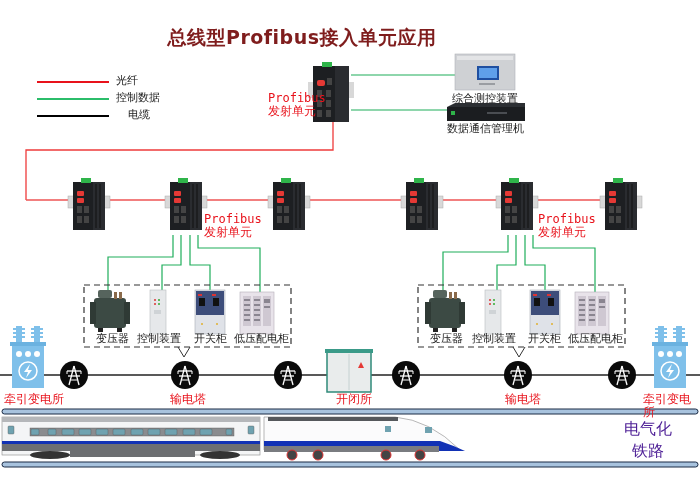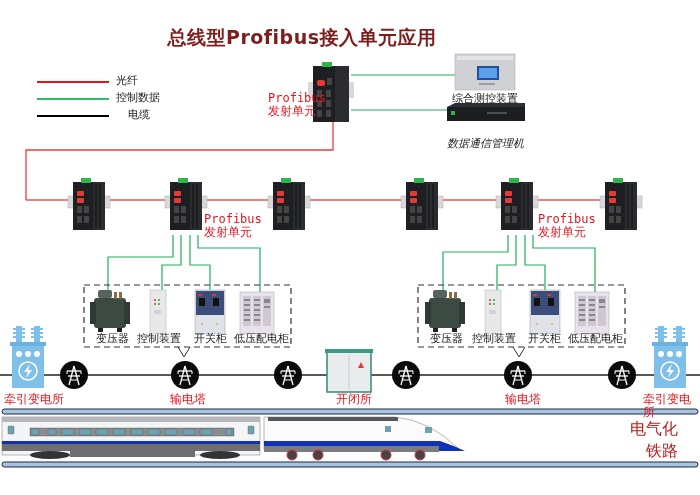--- a/index.html
+++ b/index.html
@@ -3,21 +3,21 @@
 <meta charset="utf-8">
 <style>
   html, body { margin:0; padding:0; background:#ffffff; }
   body { width:700px; height:495px; position:relative; overflow:hidden; font-family:"DejaVu Sans", sans-serif; }
   .abs { position:absolute; }
   .title { left:0; top:10px; width:604px; text-align:center; font-size:19px; font-weight:bold; color:#7f1d1d; letter-spacing:0.5px; font-family:"DejaVu Sans", sans-serif;margin-top:15px; }
   .legend-line { position:absolute; height:2px; width:72px; left:37px; }
   .legend-label { position:absolute; left:116px; font-size:11px; color:#222; font-family:Liberation Sans, sans-serif; }
   .red-text { color:#e8121b; font-family:"DejaVu Sans Mono", monospace; font-size:12px; line-height:13px; }
   .blk-label { font-size:11px; color:#222; font-family:"DejaVu Sans", sans-serif; }
-  .big-label { font-size:16px; color:#b91c1c; text-align:right; line-height:22px; font-family:"DejaVu Sans", sans-serif; }
+  .big-label { font-size:16px; color:#4c1d95; text-align:center; line-height:22px; font-family:"DejaVu Sans", sans-serif; }
 </style>
 </head>
 <body>
 
 <div class="abs title">总线型Profibus接入单元应用</div>
 
 <div>
   <div class="legend-line" style="top:81px;background:#e8121b;"></div>
   <div class="legend-label" style="top:73px;">光纤</div>
   <div class="legend-line" style="top:98px;background:#2bbd6a;"></div>
@@ -260,21 +260,21 @@
     <circle cx="420" cy="455" r="5" fill="#444" stroke="#d33" stroke-width="1"></circle>
   </g>
 </svg>
 
 <div class="abs red-text" style="left:268px;top:92px;">
   <div>Profibus</div>
   <div>发射单元</div>
 </div>
 
 <div class="abs blk-label" style="left:452px;top:91px;text-align:right;">综合测控装置</div>
-<div class="abs blk-label" style="left:447px;top:136px;font-style:italic;">数据通信管理机</div>
+<div class="abs blk-label" style="left:447px;top:121px;">数据通信管理机</div>
 
 <div class="abs red-text" style="left:204px;top:213px;">
   <div>Profibus</div>
   <div>发射单元</div>
 </div>
 <div class="abs red-text" style="left:538px;top:213px;">
   <div>Profibus</div>
   <div>发射单元</div>
 </div>
 

